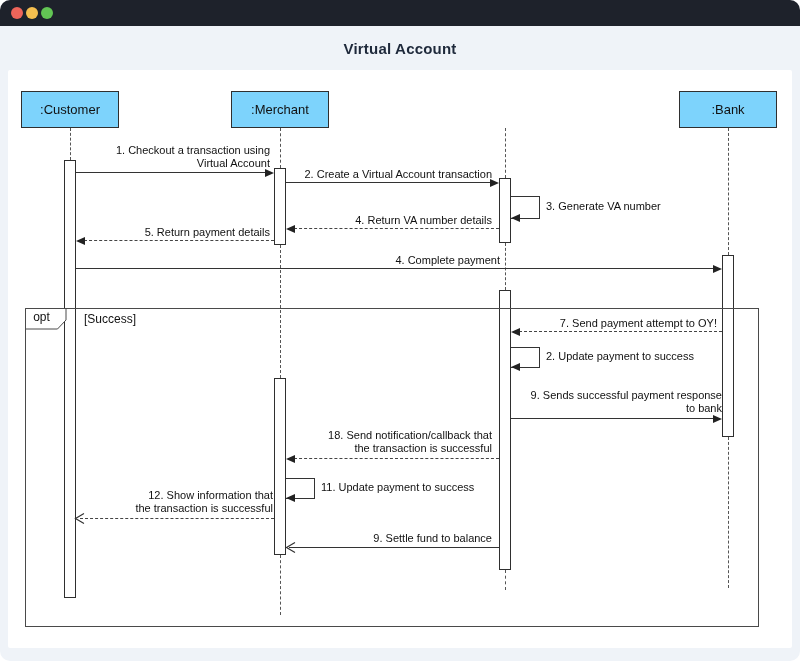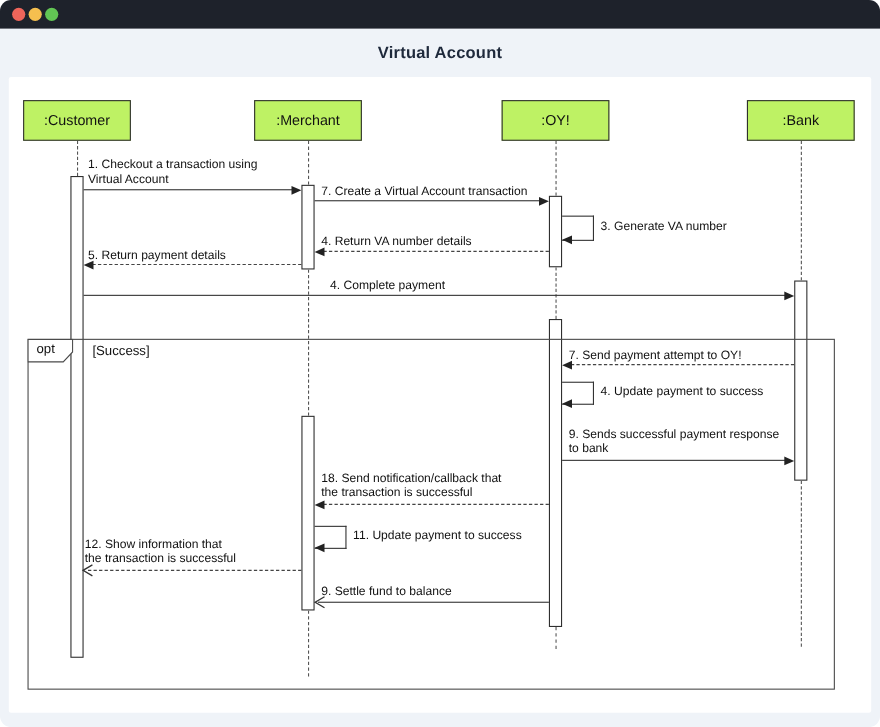--- a/index.html
+++ b/index.html
@@ -8,41 +8,41 @@
   .titlebar{position:absolute;left:0;top:0;width:800px;height:26px;background:#1e222b;}
   .light{position:absolute;top:7px;width:12px;height:12px;border-radius:50%;}
   .light.red{left:11px;background:#ef655a;}
   .light.yellow{left:26px;background:#f5bf4f;}
   .light.green{left:41px;background:#62c554;}
   .header{position:absolute;left:0;top:26px;width:800px;height:44px;display:flex;
           align-items:center;justify-content:center;}
   .header .title{font-size:15px;font-weight:bold;color:#1e293b;letter-spacing:.2px;}
   .canvas{position:absolute;left:8px;top:70px;width:784px;height:578px;background:#ffffff;border-radius:2px;}
 
-  .actor{position:absolute;width:98px;height:37px;background:#bef264;border:1.5px solid #2f2f2f;
+  .actor{position:absolute;width:98px;height:37px;background:#7dd3fc;border:1.5px solid #2f2f2f;
          box-sizing:border-box;display:flex;align-items:center;justify-content:center;
          font-size:13px;color:#111;z-index:7;}
   .lifeline{position:absolute;width:0;border-left:1px dashed #555;z-index:2;}
   .act{position:absolute;width:10px;background:#fff;border:1px solid #2f2f2f;z-index:5;}
 
   .frag{position:absolute;left:25px;top:308px;width:734px;height:319px;border:1px solid #4a4a4a;
         box-sizing:border-box;z-index:6;}
   .frag-op{position:absolute;left:25px;top:308px;z-index:8;text-decoration:underline;}
   .frag-op .optxt{position:absolute;left:0;top:2px;width:33px;text-align:center;font-size:12px;color:#111;}
   .guard{position:absolute;left:84px;top:312px;font-size:12px;color:#111;z-index:8;}
 
   .arrow{position:absolute;height:0;border-top:1px solid #333;z-index:6;}
   .arrow.dashed{border-top-style:dashed;border-top-color:#444;}
   .ah-r{position:absolute;width:0;height:0;border-top:4px solid transparent;
         border-bottom:4px solid transparent;border-left:9px solid #222;z-index:6;}
   .ah-l{position:absolute;width:0;height:0;border-top:4px solid transparent;
         border-bottom:4px solid transparent;border-right:9px solid #222;z-index:6;}
   .oh-l{position:absolute;z-index:6;}
   .loop{position:absolute;border:1px solid #333;border-left:none;background:transparent;z-index:6;}
-  .mlabel{position:absolute;font-size:11px;line-height:13px;color:#111;text-align:left;z-index:7;}
+  .mlabel{position:absolute;font-size:11px;line-height:13px;color:#111;text-align:right;z-index:7;}
   .mlabel span{display:block;}
   .mlabel.nw{white-space:nowrap;text-align:left;}
 </style>
 </head>
 <body>
 
 <div class="window">
 
   <div class="titlebar">
     <div class="light red"></div>
@@ -54,23 +54,20 @@
     <div class="title">Virtual Account</div>
   </div>
 
   <div class="canvas"></div>
 
   <div class="actor" style="left:21px;top:91px;">
       <span>:Customer</span>
     </div>
   <div class="actor" style="left:231px;top:91px;">
       <span>:Merchant</span>
-    </div>
-  <div class="actor" style="left:456px;top:91px;">
-      <span>:OY!</span>
     </div>
   <div class="actor" style="left:679px;top:91px;">
       <span>:Bank</span>
     </div>
 
   <div class="lifeline" style="left:70px;top:128px;height:32px;"></div>
   <div class="lifeline" style="left:280px;top:128px;height:40px;"></div>
   <div class="lifeline" style="left:280px;top:245px;height:133px;"></div>
   <div class="lifeline" style="left:280px;top:555px;height:60px;"></div>
   <div class="lifeline" style="left:505px;top:128px;height:50px;"></div>
@@ -96,21 +93,21 @@
   <div class="guard">[Success]</div>
 
   <div class="mlabel" style="left:80px;top:144px;width:190px;">
     <span>1. Checkout a transaction using</span>
     <span>Virtual Account</span>
   </div>
   <div class="arrow" style="left:76px;top:172px;width:190px;"></div>
   <div class="ah-r" style="left:265px;top:169px;"></div>
 
   <div class="mlabel" style="left:292px;top:168px;width:200px;">
-    <span>7. Create a Virtual Account transaction</span>
+    <span>2. Create a Virtual Account transaction</span>
   </div>
   <div class="arrow" style="left:286px;top:182px;width:205px;"></div>
   <div class="ah-r" style="left:490px;top:179px;"></div>
 
   <div class="mlabel nw" style="left:546px;top:200px;">
     <span>3. Generate VA number</span>
   </div>
   <div class="loop" style="left:511px;top:196px;width:28px;height:21px;"></div>
   <div class="ah-l" style="left:511px;top:214px;"></div>
 
@@ -132,21 +129,21 @@
   <div class="arrow" style="left:76px;top:268px;width:638px;"></div>
   <div class="ah-r" style="left:713px;top:265px;"></div>
 
   <div class="mlabel" style="left:517px;top:317px;width:200px;">
     <span>7. Send payment attempt to OY!</span>
   </div>
   <div class="arrow dashed" style="left:519px;top:331px;width:203px;"></div>
   <div class="ah-l" style="left:511px;top:328px;"></div>
 
   <div class="mlabel nw" style="left:546px;top:350px;">
-    <span>4. Update payment to success</span>
+    <span>2. Update payment to success</span>
   </div>
   <div class="loop" style="left:511px;top:347px;width:28px;height:19px;"></div>
   <div class="ah-l" style="left:511px;top:363px;"></div>
 
   <div class="mlabel" style="left:517px;top:389px;width:205px;">
     <span>9. Sends successful payment response</span>
     <span>to bank</span>
   </div>
   <div class="arrow" style="left:511px;top:418px;width:203px;"></div>
   <div class="ah-r" style="left:713px;top:415px;"></div>

